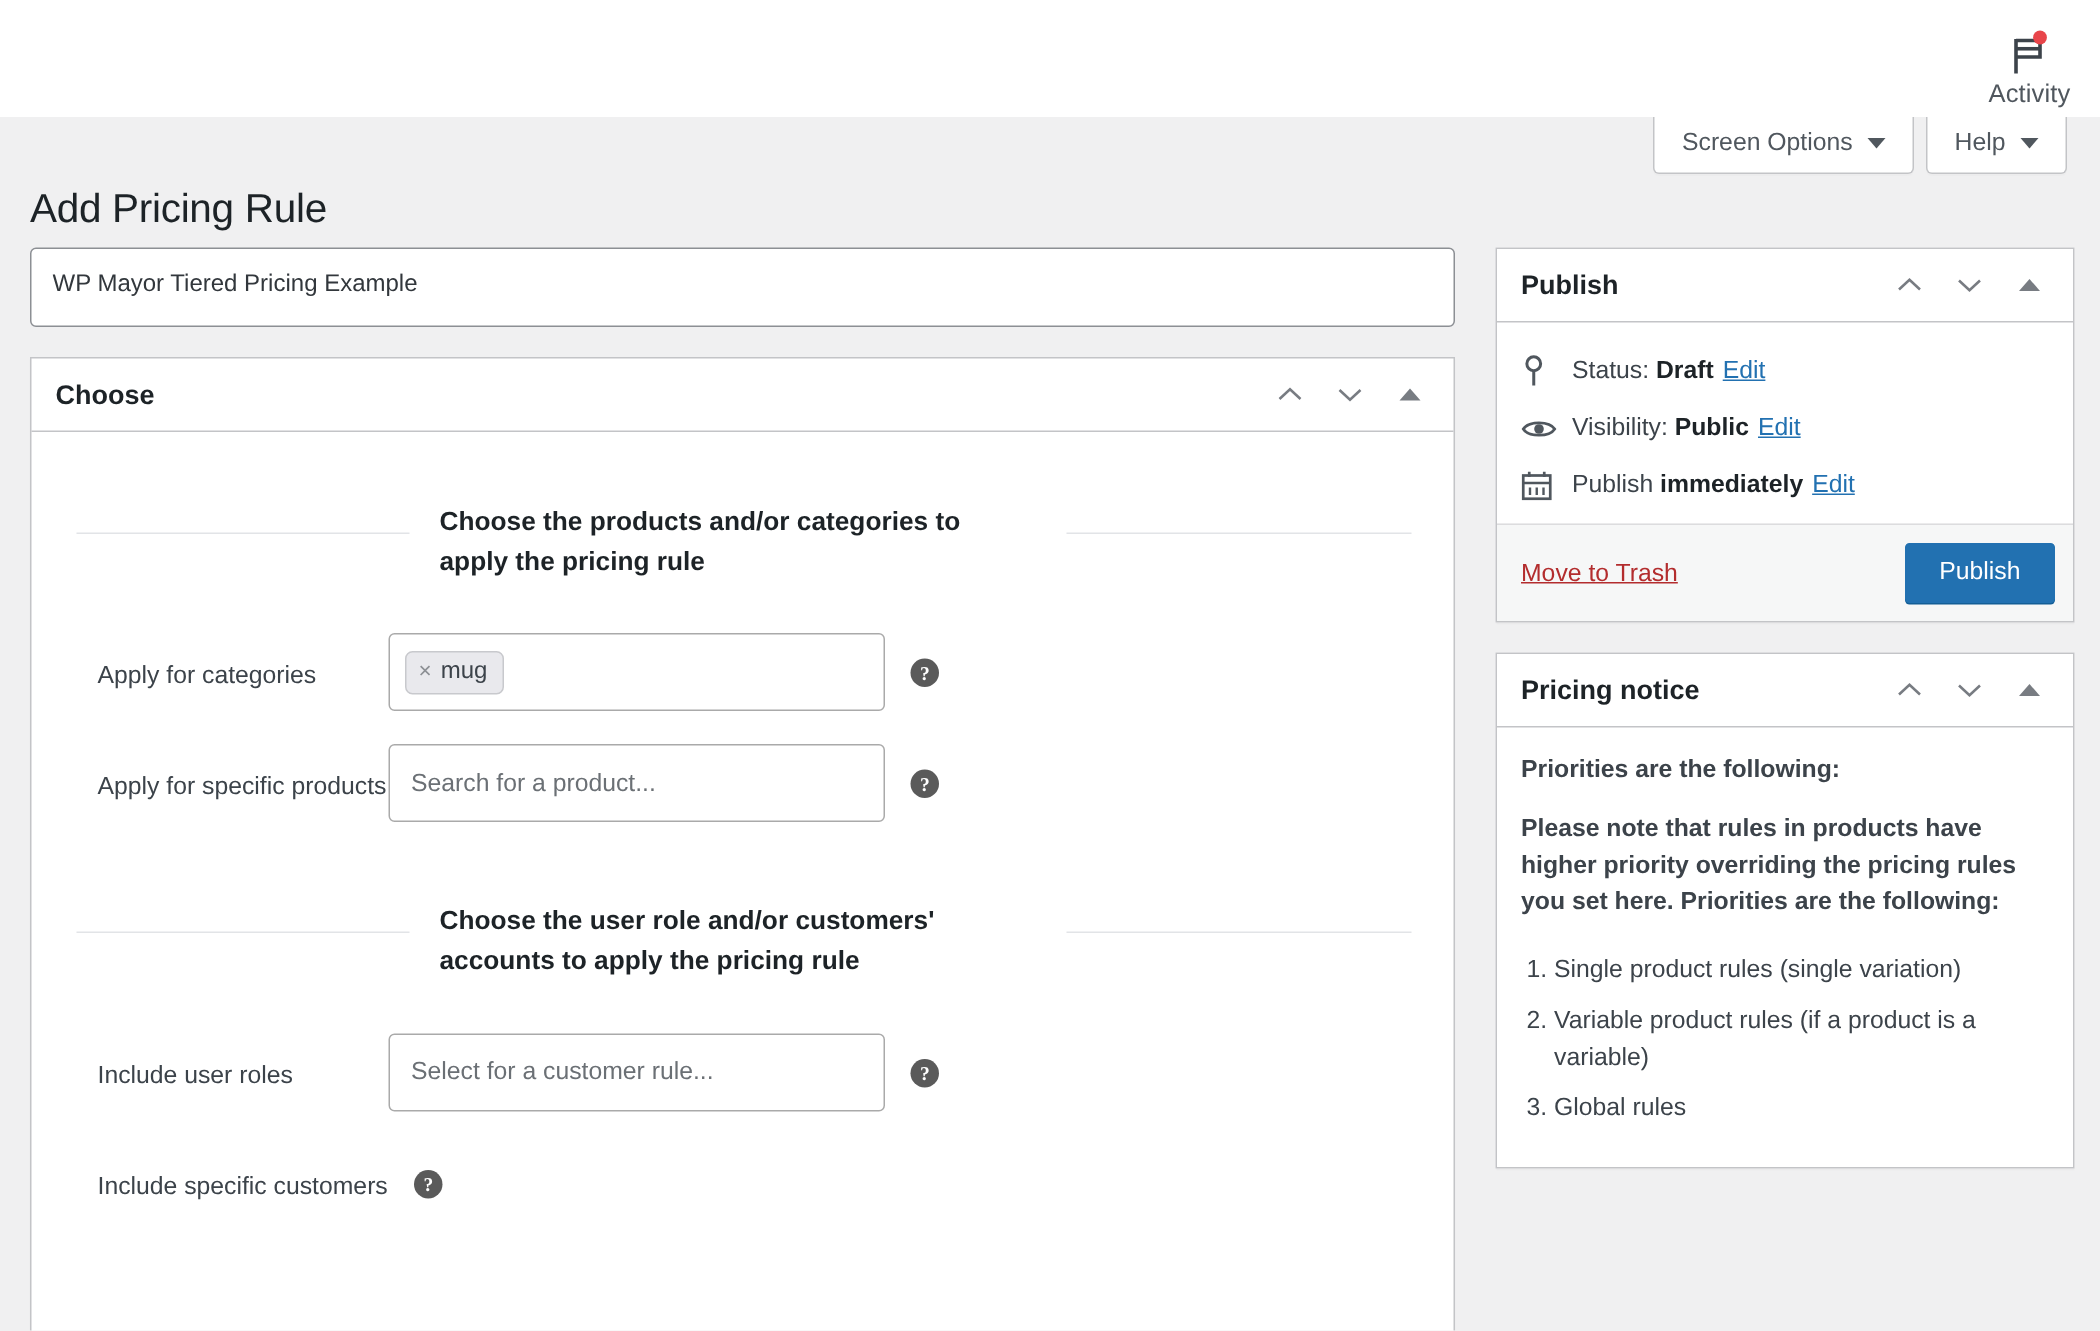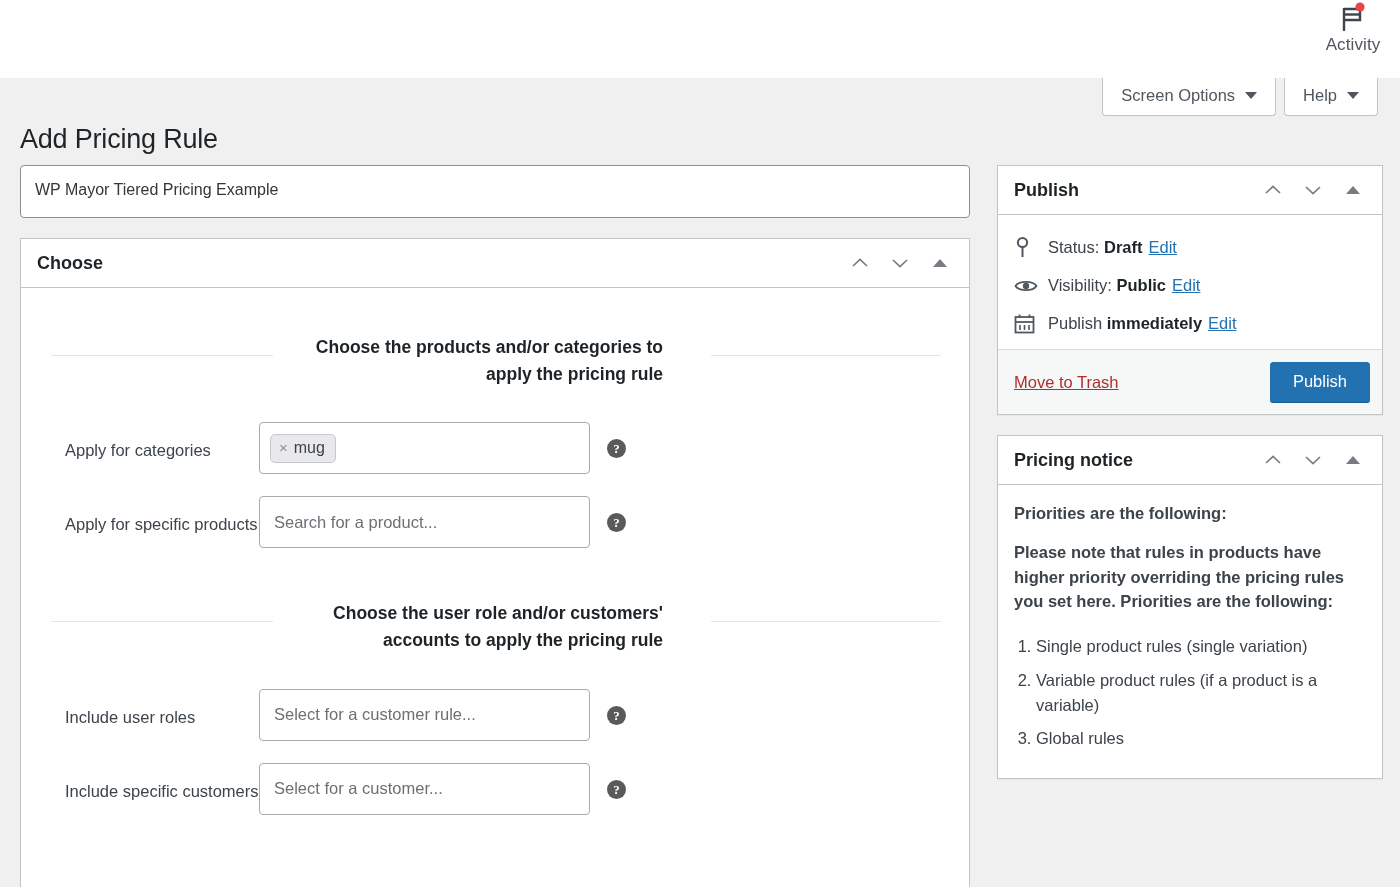--- a/index.html
+++ b/index.html
@@ -12,21 +12,21 @@
     overflow: hidden;
     position: relative;
   }
 
   
   .topbar {
     position: absolute; top: 0; left: 0; width: 1400px; height: 78px;
     background: #ffffff;
   }
   .activity {
-    position: absolute; right: 8px; top: 0;
+    position: absolute; right: 8px; top: 18px;
     width: 78px; text-align: center;
   }
   .activity-icon { position: relative; height: 34px; width: 78px; }
   .activity-icon svg { position: absolute; left: 50%; top: 2px; transform: translateX(-50%); }
   .activity-label {
     font-size: 17px; color: #50575e; letter-spacing: .1px; margin-top: 1px;
   }
 
   
   .screen-meta {
@@ -107,21 +107,20 @@
     border-right: 7px solid transparent;
     border-bottom: 8px solid #787c82;
   }
 
   
   .rules-body { padding: 26px 10px 60px 10px; min-height: 575px; }
 
   .section-head {
     display: flex; align-items: flex-start;
     margin: 20px 0 34px 0;
-    text-align: right;
   }
   .sh-rule { height: 1px; background: #e2e4e7; margin-top: 21px; flex: 0 0 auto; }
   .sh-rule.left  { width: 222px; margin-left: 20px; margin-right: 20px; }
   .sh-rule.right { width: 230px; margin-left: 48px; }
   .sh-text {
     font-size: 17.5px; font-weight: 700; color: #1d2327;
     line-height: 1.55; width: 370px;
   }
 
   .field-row {
@@ -293,25 +292,20 @@
         <div class="field-control">
           <div class="select2">
             <span class="s2-placeholder">Select for a customer rule...</span>
           </div>
         </div>
         <div class="help-icon">?</div>
       </div>
 
       <div class="field-row">
         <div class="field-label">Include specific customers</div>
-        <div class="field-control">
-          <div class="select2">
-            <span class="s2-placeholder">Select for a customer...</span>
-          </div>
-        </div>
         <div class="help-icon">?</div>
       </div>
 
     </div>
   </div>
 </div>
 
 <div class="col-side">
 
   <div class="metabox">

